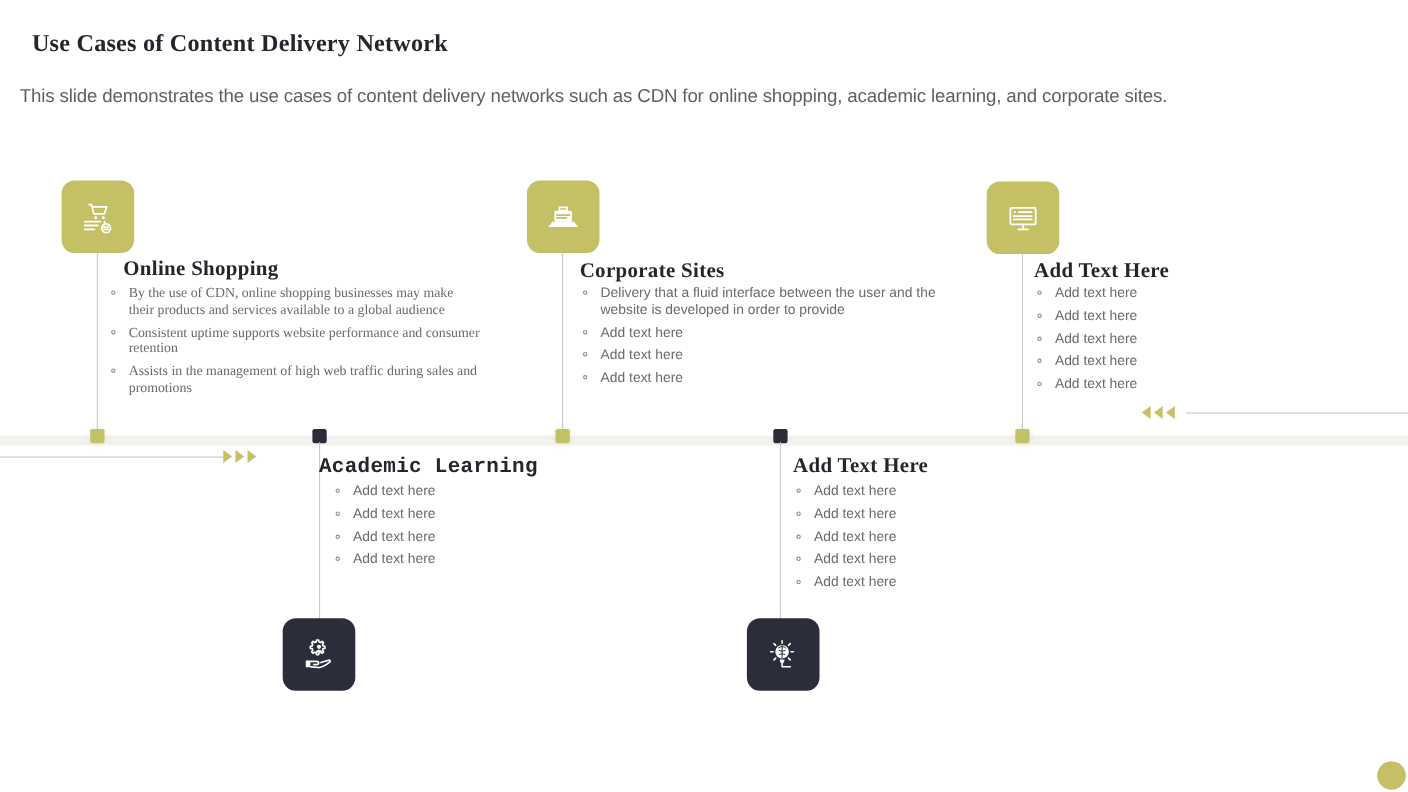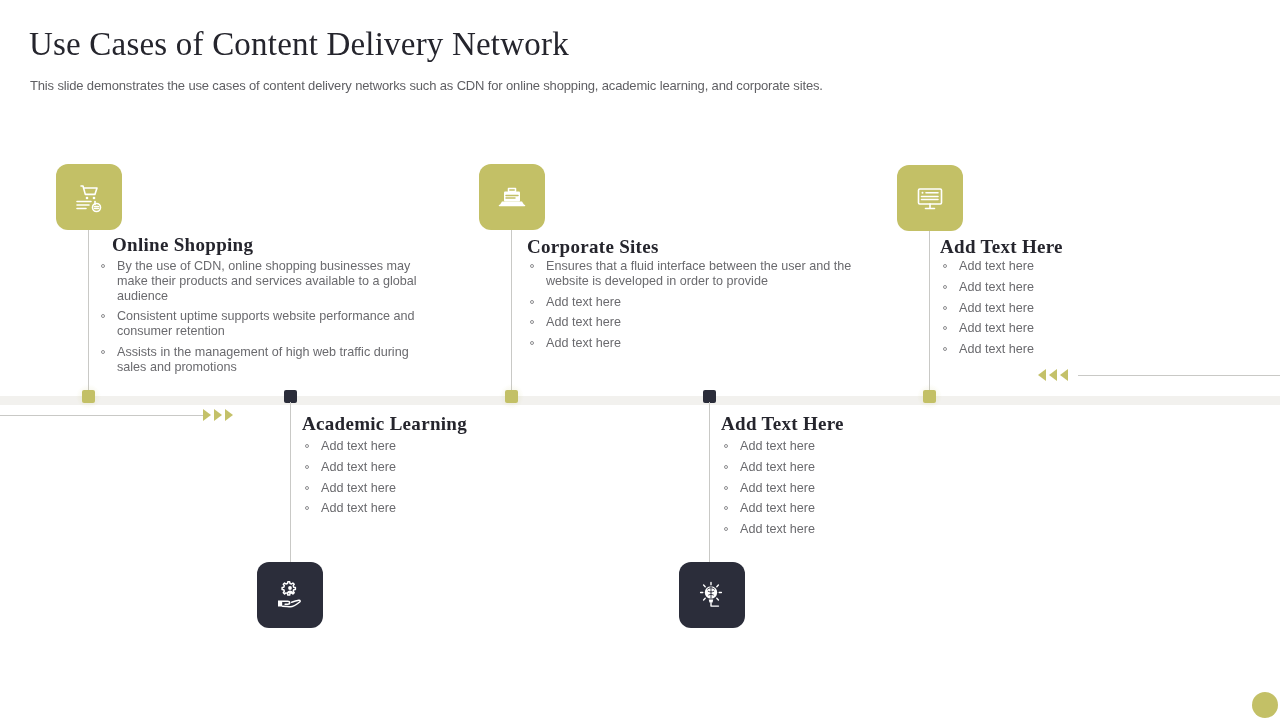--- a/index.html
+++ b/index.html
@@ -15,31 +15,31 @@
     font-family: "Liberation Sans", sans-serif;
     -webkit-font-smoothing: antialiased;
   }
 
   
   #slide-title {
     position: absolute;
     left: 29px;
     top: 26px;
     font-family: "Liberation Serif", serif;
-    font-size: 33px;
-    font-weight: 400;
+    font-size: 22px;
+    font-weight: 700;
     color: #25252d;
     letter-spacing: 0.2px;
     white-space: nowrap;
   }
   #slide-subtitle {
     position: absolute;
-    left: 30px;
+    left: 18px;
     top: 78px;
-    font-size: 13px;
+    font-size: 17px;
     color: #5f5f63;
     letter-spacing: -0.15px;
     white-space: nowrap;
   }
 
   
   .rail-band {
     position: absolute;
     left: 0;
     top: 396px;
@@ -195,41 +195,41 @@
       <path d="M6 22.5h14M6 26h12M6 29.5h9"></path>
       <path d="M24 22.5v3"></path>
       <circle cx="25.5" cy="28.5" r="4"></circle>
       <path d="M23.5 27.5h4M23.5 29.5h4"></path>
     </svg>
   </div>
   <div class="connector" style="left:88px; top:230px; height:166px;"></div>
   <div class="marker-glow" style="left:76px; top:384px;"></div>
   <div class="marker olive" style="left:82px; top:390px;"></div>
   <div class="node-title" style="left:112px; top:234px;">Online Shopping</div>
-  <ul class="bullets" style="left:98px; top:259px; width:340px;">
+  <ul class="bullets" style="left:98px; top:259px; width:340px;font-family:Liberation Serif, serif;">
     <li>By the use of CDN, online shopping businesses may make their products and services available to a global audience</li>
     <li>Consistent uptime supports website performance and consumer retention</li>
     <li>Assists in the management of high web traffic during sales and promotions</li>
   </ul>
 </div>
 
 <div class="node">
   <div class="marker dark" style="left:284px; top:390px;"></div>
   <div class="connector" style="left:290px; top:402px; height:160px;"></div>
   <div class="icon-box dark" style="left:257px; top:562px;">
     <svg class="gl" width="38" height="38" viewBox="0 0 38 38" fill="none" stroke="#ffffff" stroke-width="1.5" stroke-linecap="round" stroke-linejoin="round">
       <path d="M19 7.5l1.6.5 1.3-1 1.3 1.3-1 1.3.5 1.6 1.7.3v1.9l-1.7.3-.5 1.6 1 1.3-1.3 1.3-1.3-1-1.6.5-.3 1.7h-1.9l-.3-1.7-1.6-.5-1.3 1-1.3-1.3 1-1.3-.5-1.6-1.7-.3v-1.9l1.7-.3.5-1.6-1-1.3 1.3-1.3 1.3 1 1.6-.5.3-1.7h1.9z"></path>
       <circle cx="19" cy="12" r="1.9" fill="#ffffff" stroke="none"></circle>
       <path d="M15.7 17.2c.4-1.7 1.8-2.6 3.3-2.6s2.9.9 3.3 2.6" fill="#ffffff" stroke="none"></path>
       <path d="M7 24.5h4.2v6H7z" fill="#ffffff" stroke="none"></path>
       <path d="M11.5 25.2h5.2c1.2 0 2 .7 2 1.5s-.8 1.5-2 1.5h-2.6"></path>
       <path d="M11.5 30.2c3.2 0 5.6.6 7.8.6 2.6 0 6-2.1 9.4-4.8.9-.7.4-2-.8-1.8-2.2.4-5.1 1.3-7.2 2.1"></path>
     </svg>
   </div>
-  <div class="node-title" style="left:302px; top:413px;">Academic Learning</div>
+  <div class="node-title" style="left:290px; top:413px;font-family:Liberation Mono, monospace;">Academic Learning</div>
   <ul class="bullets" style="left:302px; top:439px; width:340px;">
     <li>Add text here</li>
     <li>Add text here</li>
     <li>Add text here</li>
     <li>Add text here</li>
   </ul>
 </div>
 
 <div class="node">
   <div class="icon-box olive" style="left:479px; top:164px;">
@@ -239,21 +239,21 @@
       <path d="M12 16.5h12M12 19h9" stroke="#c3c066"></path>
       <path d="M8 22.5h20l2.5 4H5.5z" fill="#ffffff" stroke="none"></path>
       <path d="M5.5 26.5h25" stroke="#ffffff"></path>
     </svg>
   </div>
   <div class="connector" style="left:511px; top:230px; height:166px;"></div>
   <div class="marker-glow" style="left:499px; top:384px;"></div>
   <div class="marker olive" style="left:505px; top:390px;"></div>
   <div class="node-title" style="left:527px; top:236px;">Corporate Sites</div>
   <ul class="bullets" style="left:527px; top:259px; width:330px;">
-    <li>Ensures that a fluid interface between the user and the website is developed in order to provide</li>
+    <li>Delivery that a fluid interface between the user and the website is developed in order to provide</li>
     <li>Add text here</li>
     <li>Add text here</li>
     <li>Add text here</li>
   </ul>
 </div>
 
 <div class="node">
   <div class="marker dark" style="left:703px; top:390px;"></div>
   <div class="connector" style="left:709px; top:402px; height:160px;"></div>
   <div class="icon-box dark" style="left:679px; top:562px;">

